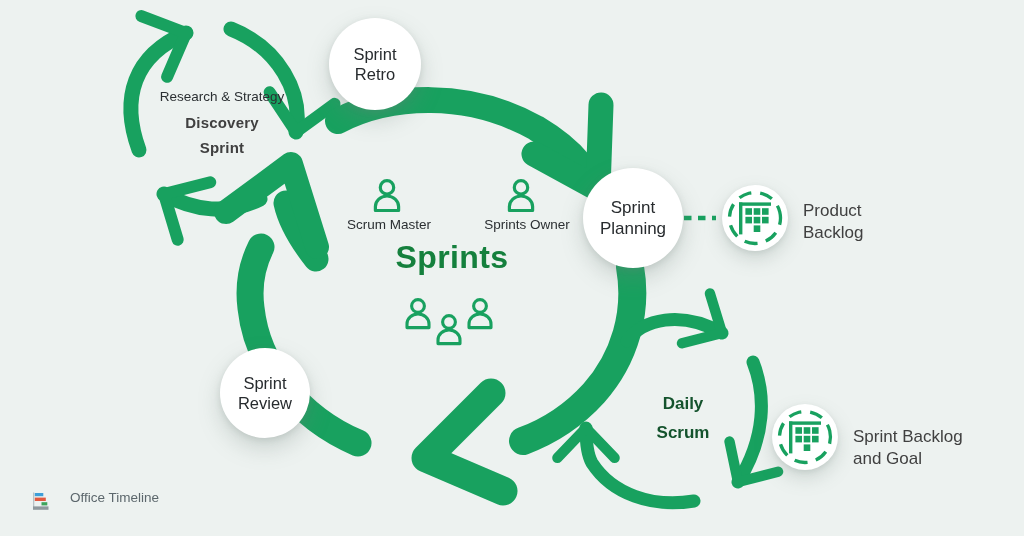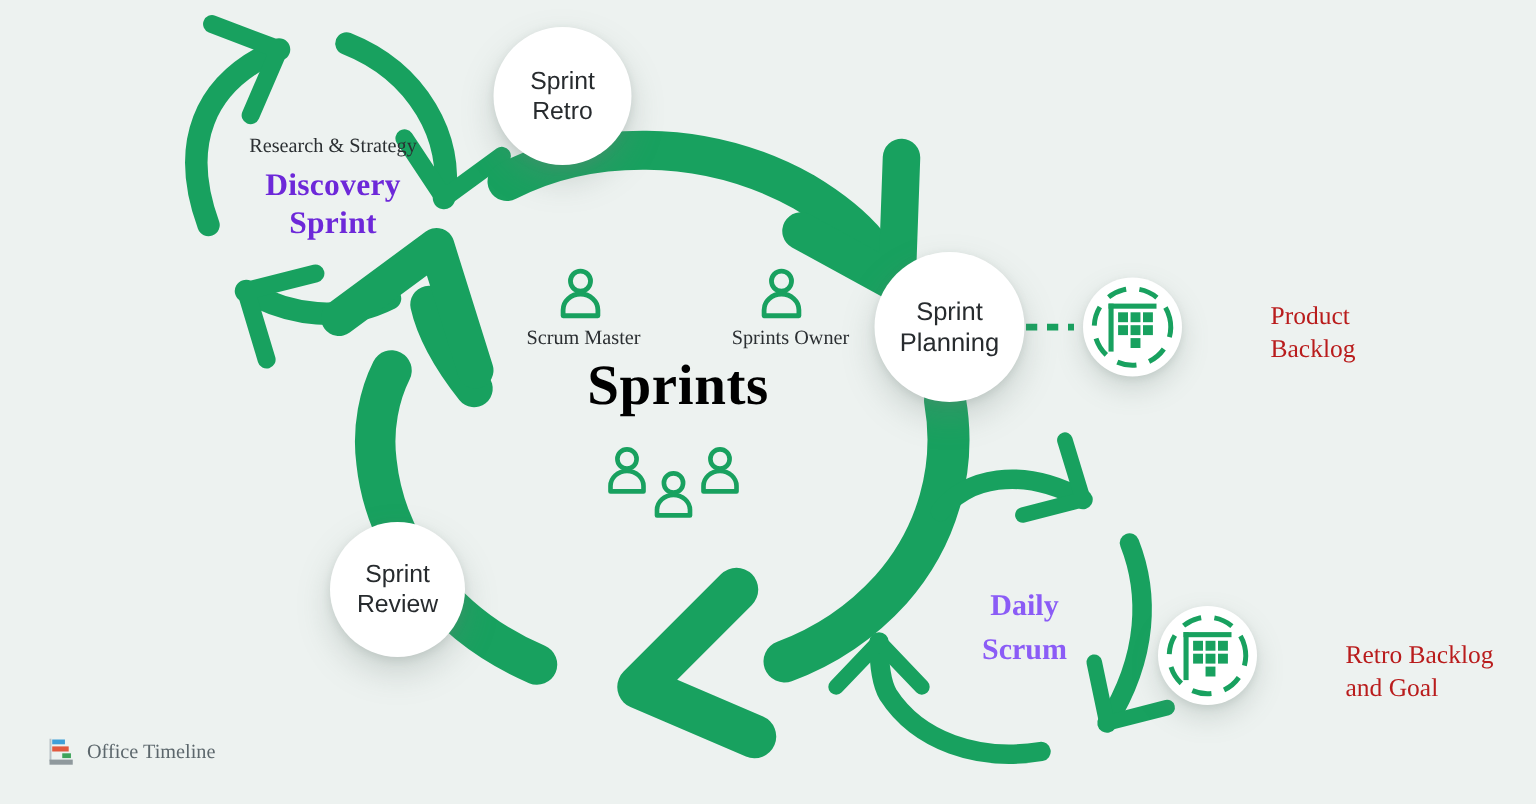--- a/index.html
+++ b/index.html
@@ -12,29 +12,29 @@
   .badge{position:absolute;z-index:3;background:#ffffff;border-radius:50%;
          box-shadow:0 10px 22px rgba(110,130,122,.28),0 2px 6px rgba(110,130,122,.18);
          display:flex;align-items:center;justify-content:center;}
   .badge span{white-space:pre-line;text-align:center;color:#272b2e;font-size:16.5px;line-height:20.5px;}
   .badge.big span{font-size:17px;line-height:21.5px;}
 
   .icon-circle{position:absolute;z-index:3;width:66px;height:66px;border-radius:50%;background:#fff;
          box-shadow:0 8px 18px rgba(110,130,122,.25),0 2px 5px rgba(110,130,122,.15);
          display:flex;align-items:center;justify-content:center;}
 
-  .label{position:absolute;z-index:4;color:#2b2f32;white-space:pre-line;font-size:13.5px;line-height:16px;font-family:Liberation Serif, serif;}
+  .label{position:absolute;z-index:4;color:#2b2f32;white-space:pre-line;font-size:13.5px;line-height:16px;}
   .centered{transform:translateX(-50%);text-align:center;}
-  .title-sm{font-weight:bold;color:#6d28d9;font-size:21px;line-height:24.5px;letter-spacing:.2px;}
-  .title-xl{font-weight:bold;color:#000000;font-size:38px;letter-spacing:.4px;text-align:right;}
-  .title-md{font-weight:bold;color:#8b5cf6;font-size:20px;line-height:28.5px;}
-  .artifact-label{font-size:17px;line-height:21.5px;color:#b91c1c;margin-left:44px;}
+  .title-sm{font-weight:bold;color:#404040;font-size:15px;line-height:24.5px;letter-spacing:.2px;}
+  .title-xl{font-weight:bold;color:#15803d;font-size:32px;letter-spacing:.4px;text-align:right;}
+  .title-md{font-weight:bold;color:#14532d;font-size:17px;line-height:28.5px;}
+  .artifact-label{font-size:17px;line-height:21.5px;color:#404040;}
 
   .person-svg{position:absolute;z-index:2;}
-  #footer-brand{position:absolute;left:30px;top:490px;z-index:4;display:flex;align-items:center;gap:6px;font-family:Liberation Serif, serif;}
+  #footer-brand{position:absolute;left:30px;top:490px;z-index:4;display:flex;gap:18px;}
   #footer-brand span{font-size:13.5px;color:#5c676c;}
 </style>
 </head>
 <body>
 
 <div id="stage">
 
   <svg id="arrow-layer" width="1024" height="536" viewBox="0 0 1024 536">
     <defs>
       <marker id="chevmk" viewBox="-6 -6 12 12" refX="0" refY="0" markerWidth="6" markerHeight="6" orient="auto" markerUnits="strokeWidth">
@@ -142,21 +142,21 @@
   <div class="label centered title-xl" style="left:452px;top:249px">Sprints</div>
 
   <div class="label centered" style="left:389px;top:217px">Scrum Master</div>
   <div class="label centered" style="left:527px;top:217px">Sprints Owner</div>
 
   <div class="label centered title-md" style="left:683px;top:390px">Daily
 Scrum</div>
 
   <div class="label artifact-label" style="left:803px;top:200px">Product
 Backlog</div>
-  <div class="label artifact-label" style="left:853px;top:426px">Retro Backlog
+  <div class="label artifact-label" style="left:853px;top:426px">Sprint Backlog
 and Goal</div>
 
   <div id="footer-brand">
     <svg width="22" height="22" viewBox="0 0 22 22">
       <rect x="3" y="2.5" width="1.3" height="15" fill="#b9c2c6"></rect>
       <rect x="4.8" y="3" width="8.5" height="3.2" fill="#3f9fd8"></rect>
       <rect x="4.8" y="7.6" width="11" height="3.4" fill="#e2593f"></rect>
       <rect x="11.5" y="12.2" width="5.8" height="3.2" fill="#3ea45b"></rect>
       <rect x="3" y="16.4" width="15.5" height="3.4" fill="#8f999d"></rect>
     </svg>

